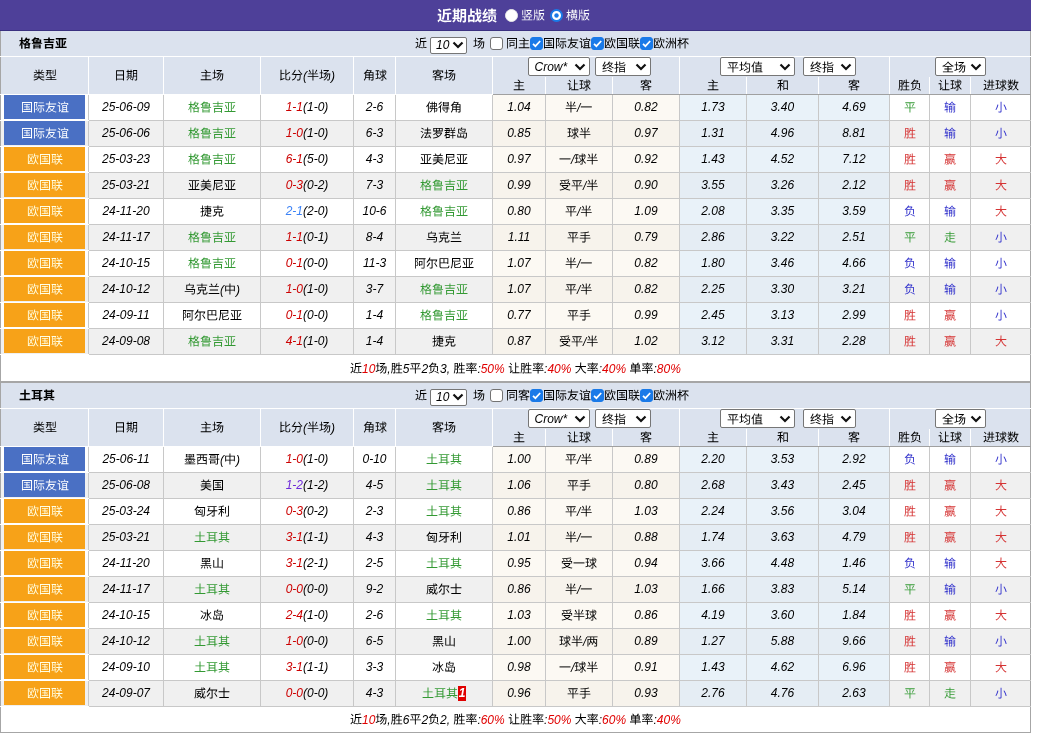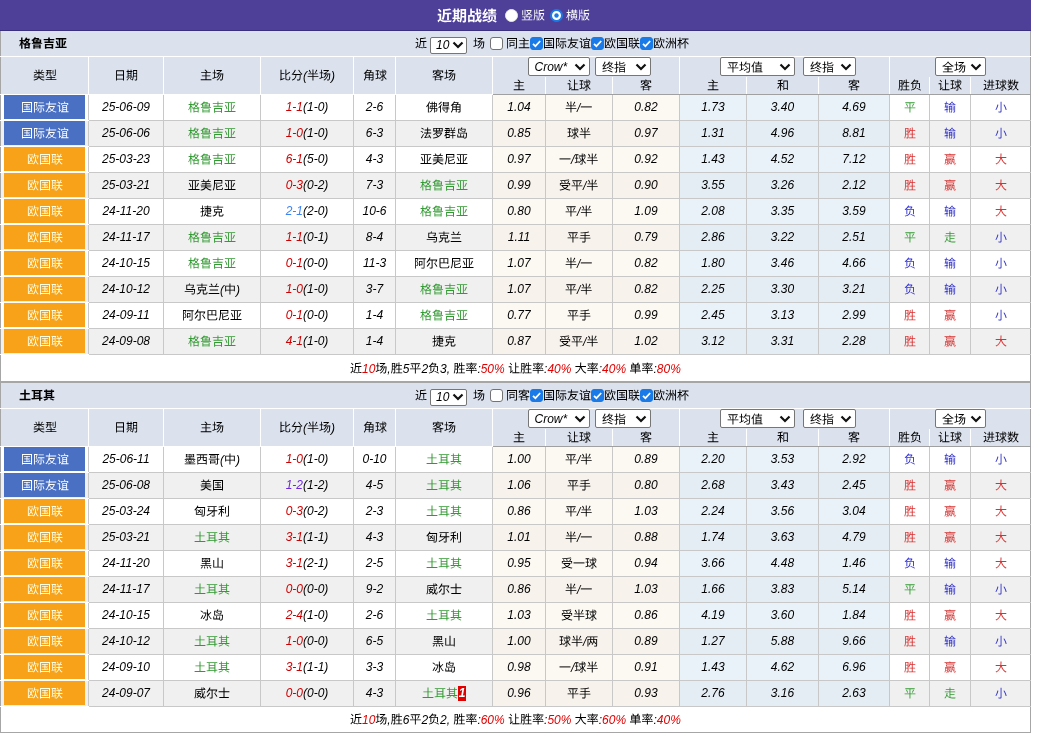--- a/index.html
+++ b/index.html
@@ -1446,21 +1446,21 @@
               <use href="#g82" x="12" y="12.6" fill="#339933"></use>
               <use href="#g83" x="24" y="12.6" fill="#339933"></use>
             </svg><span class="badge">1</span></td>
           <td class="cw">0.96</td>
           <td class="cw"><svg class="t" width="24" height="16">
               <use href="#g35" x="0" y="12.6" fill="#000000"></use>
               <use href="#g67" x="12" y="12.6" fill="#000000"></use>
             </svg></td>
           <td class="cw">0.93</td>
           <td class="av">2.76</td>
-          <td class="av">3.16</td>
+          <td class="av">4.76</td>
           <td class="av">2.63</td>
           <td><svg class="t" width="12" height="16">
               <use href="#g35" x="0" y="12.6" fill="#339933"></use>
             </svg></td>
           <td><svg class="t" width="12" height="16">
               <use href="#g68" x="0" y="12.6" fill="#339933"></use>
             </svg></td>
           <td><svg class="t" width="12" height="16">
               <use href="#g53" x="0" y="12.6" fill="#3333cc"></use>
             </svg></td>

